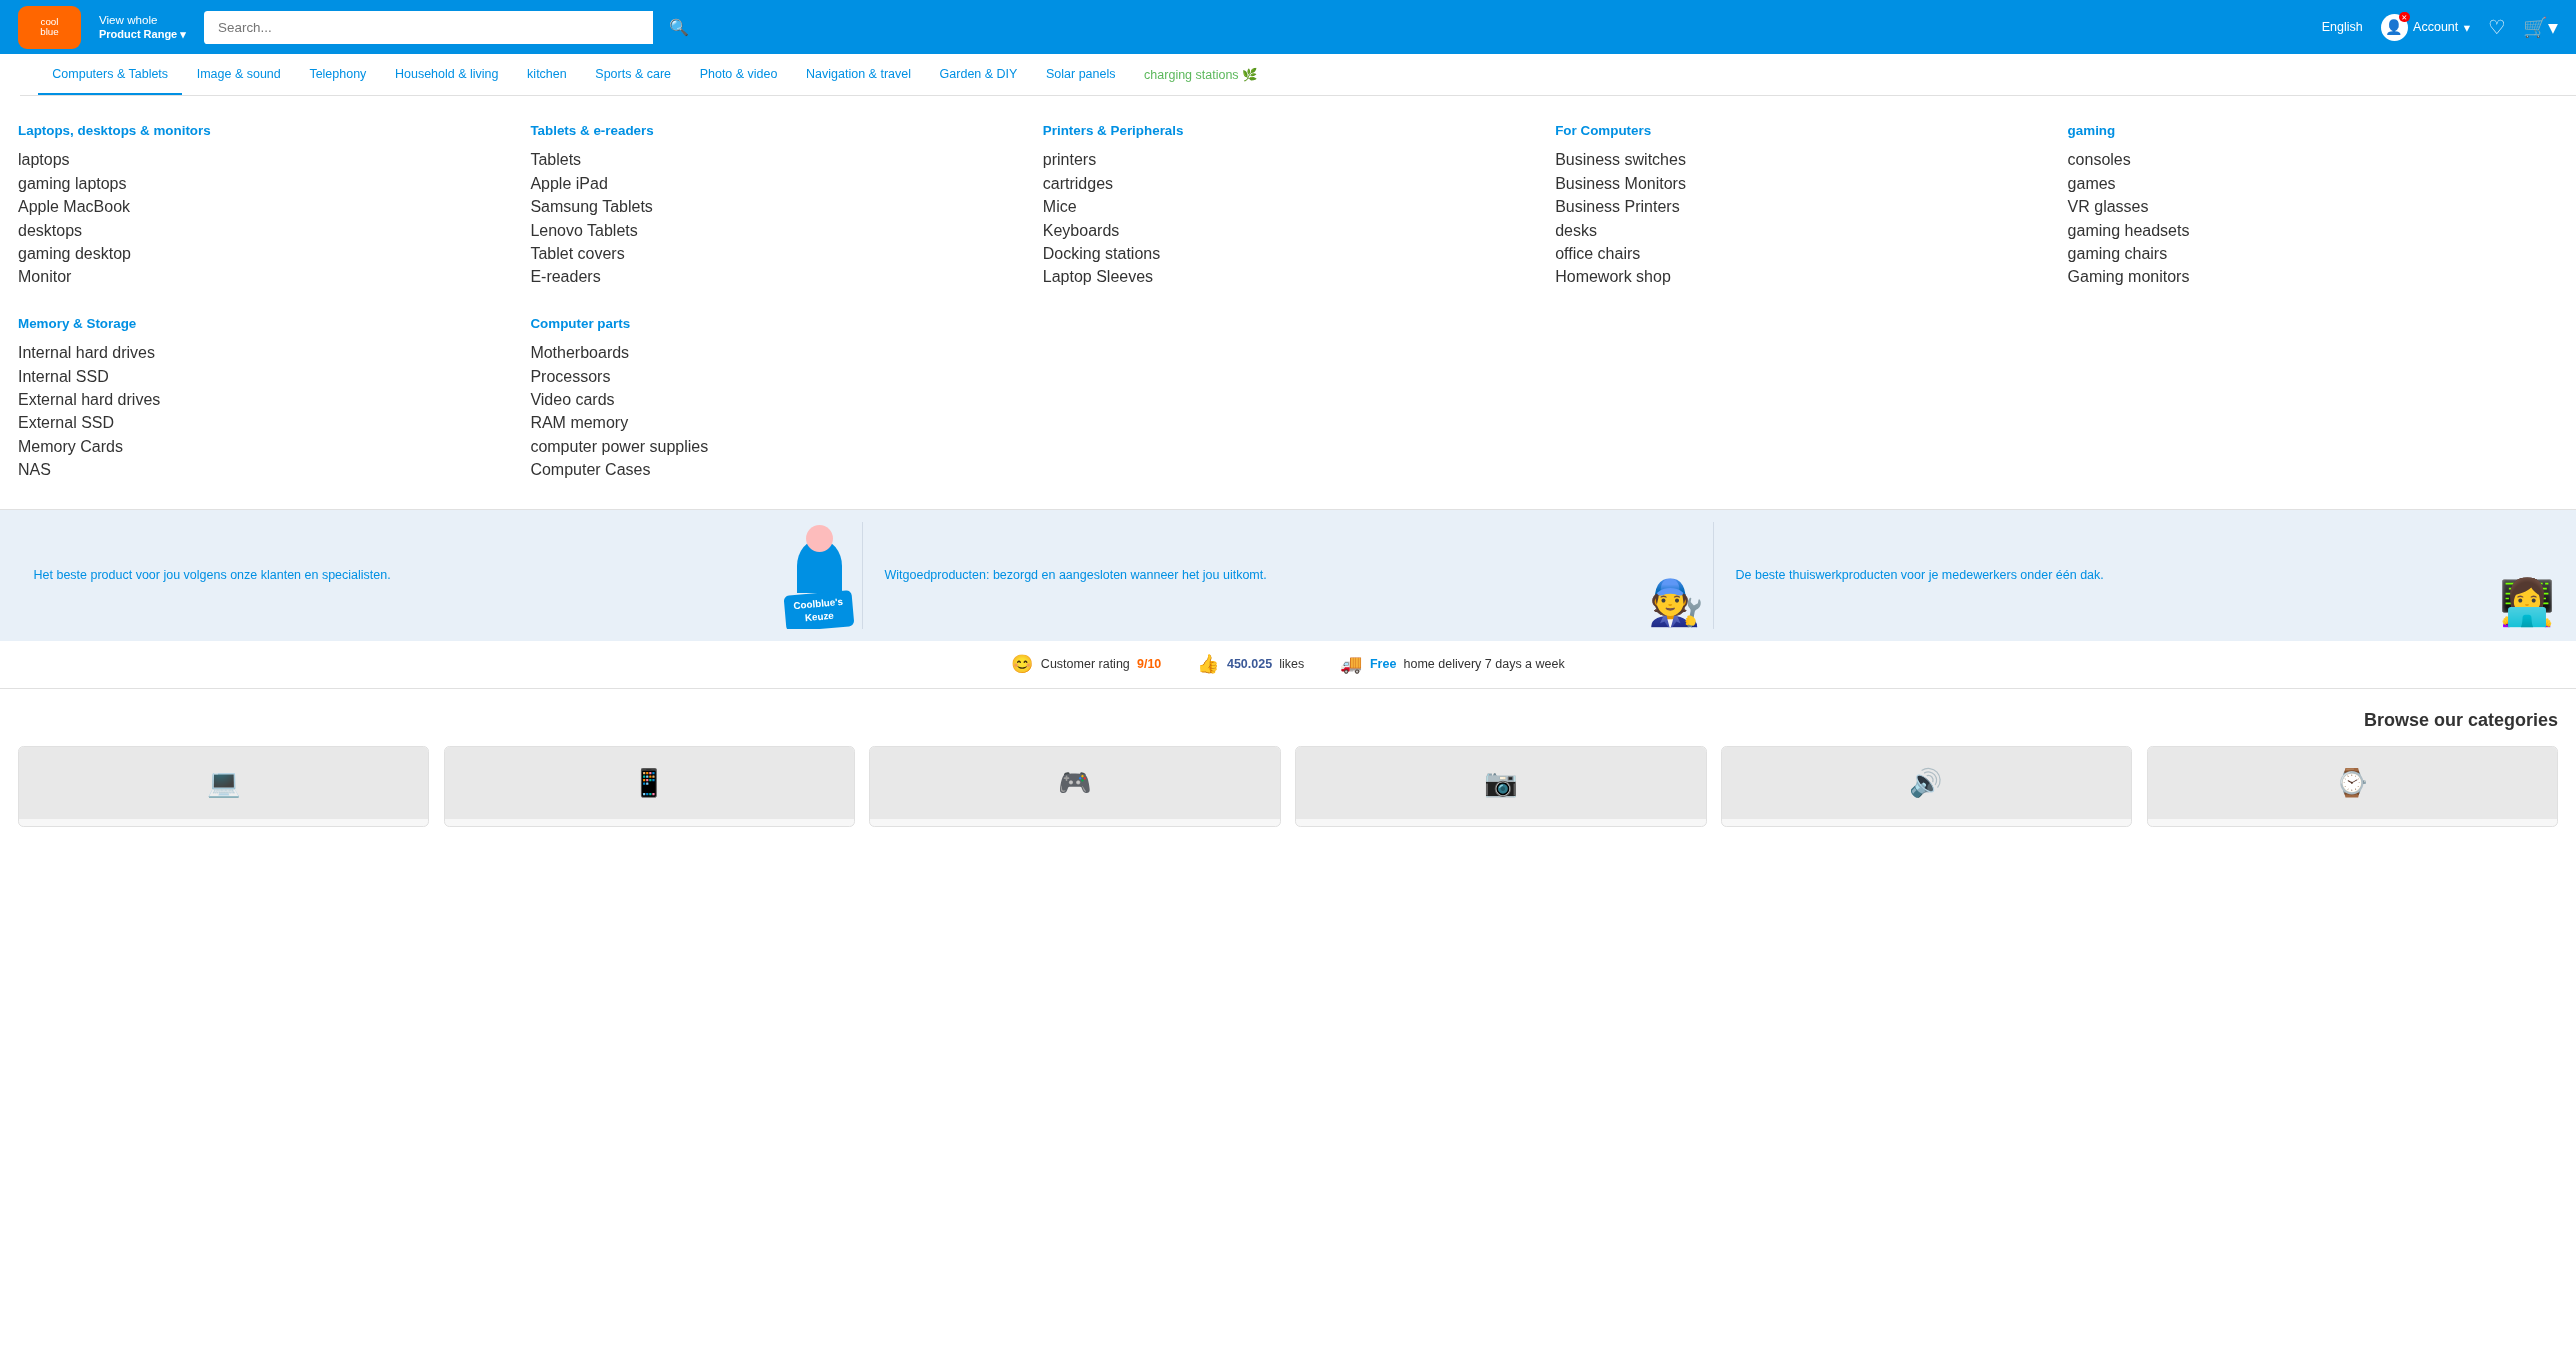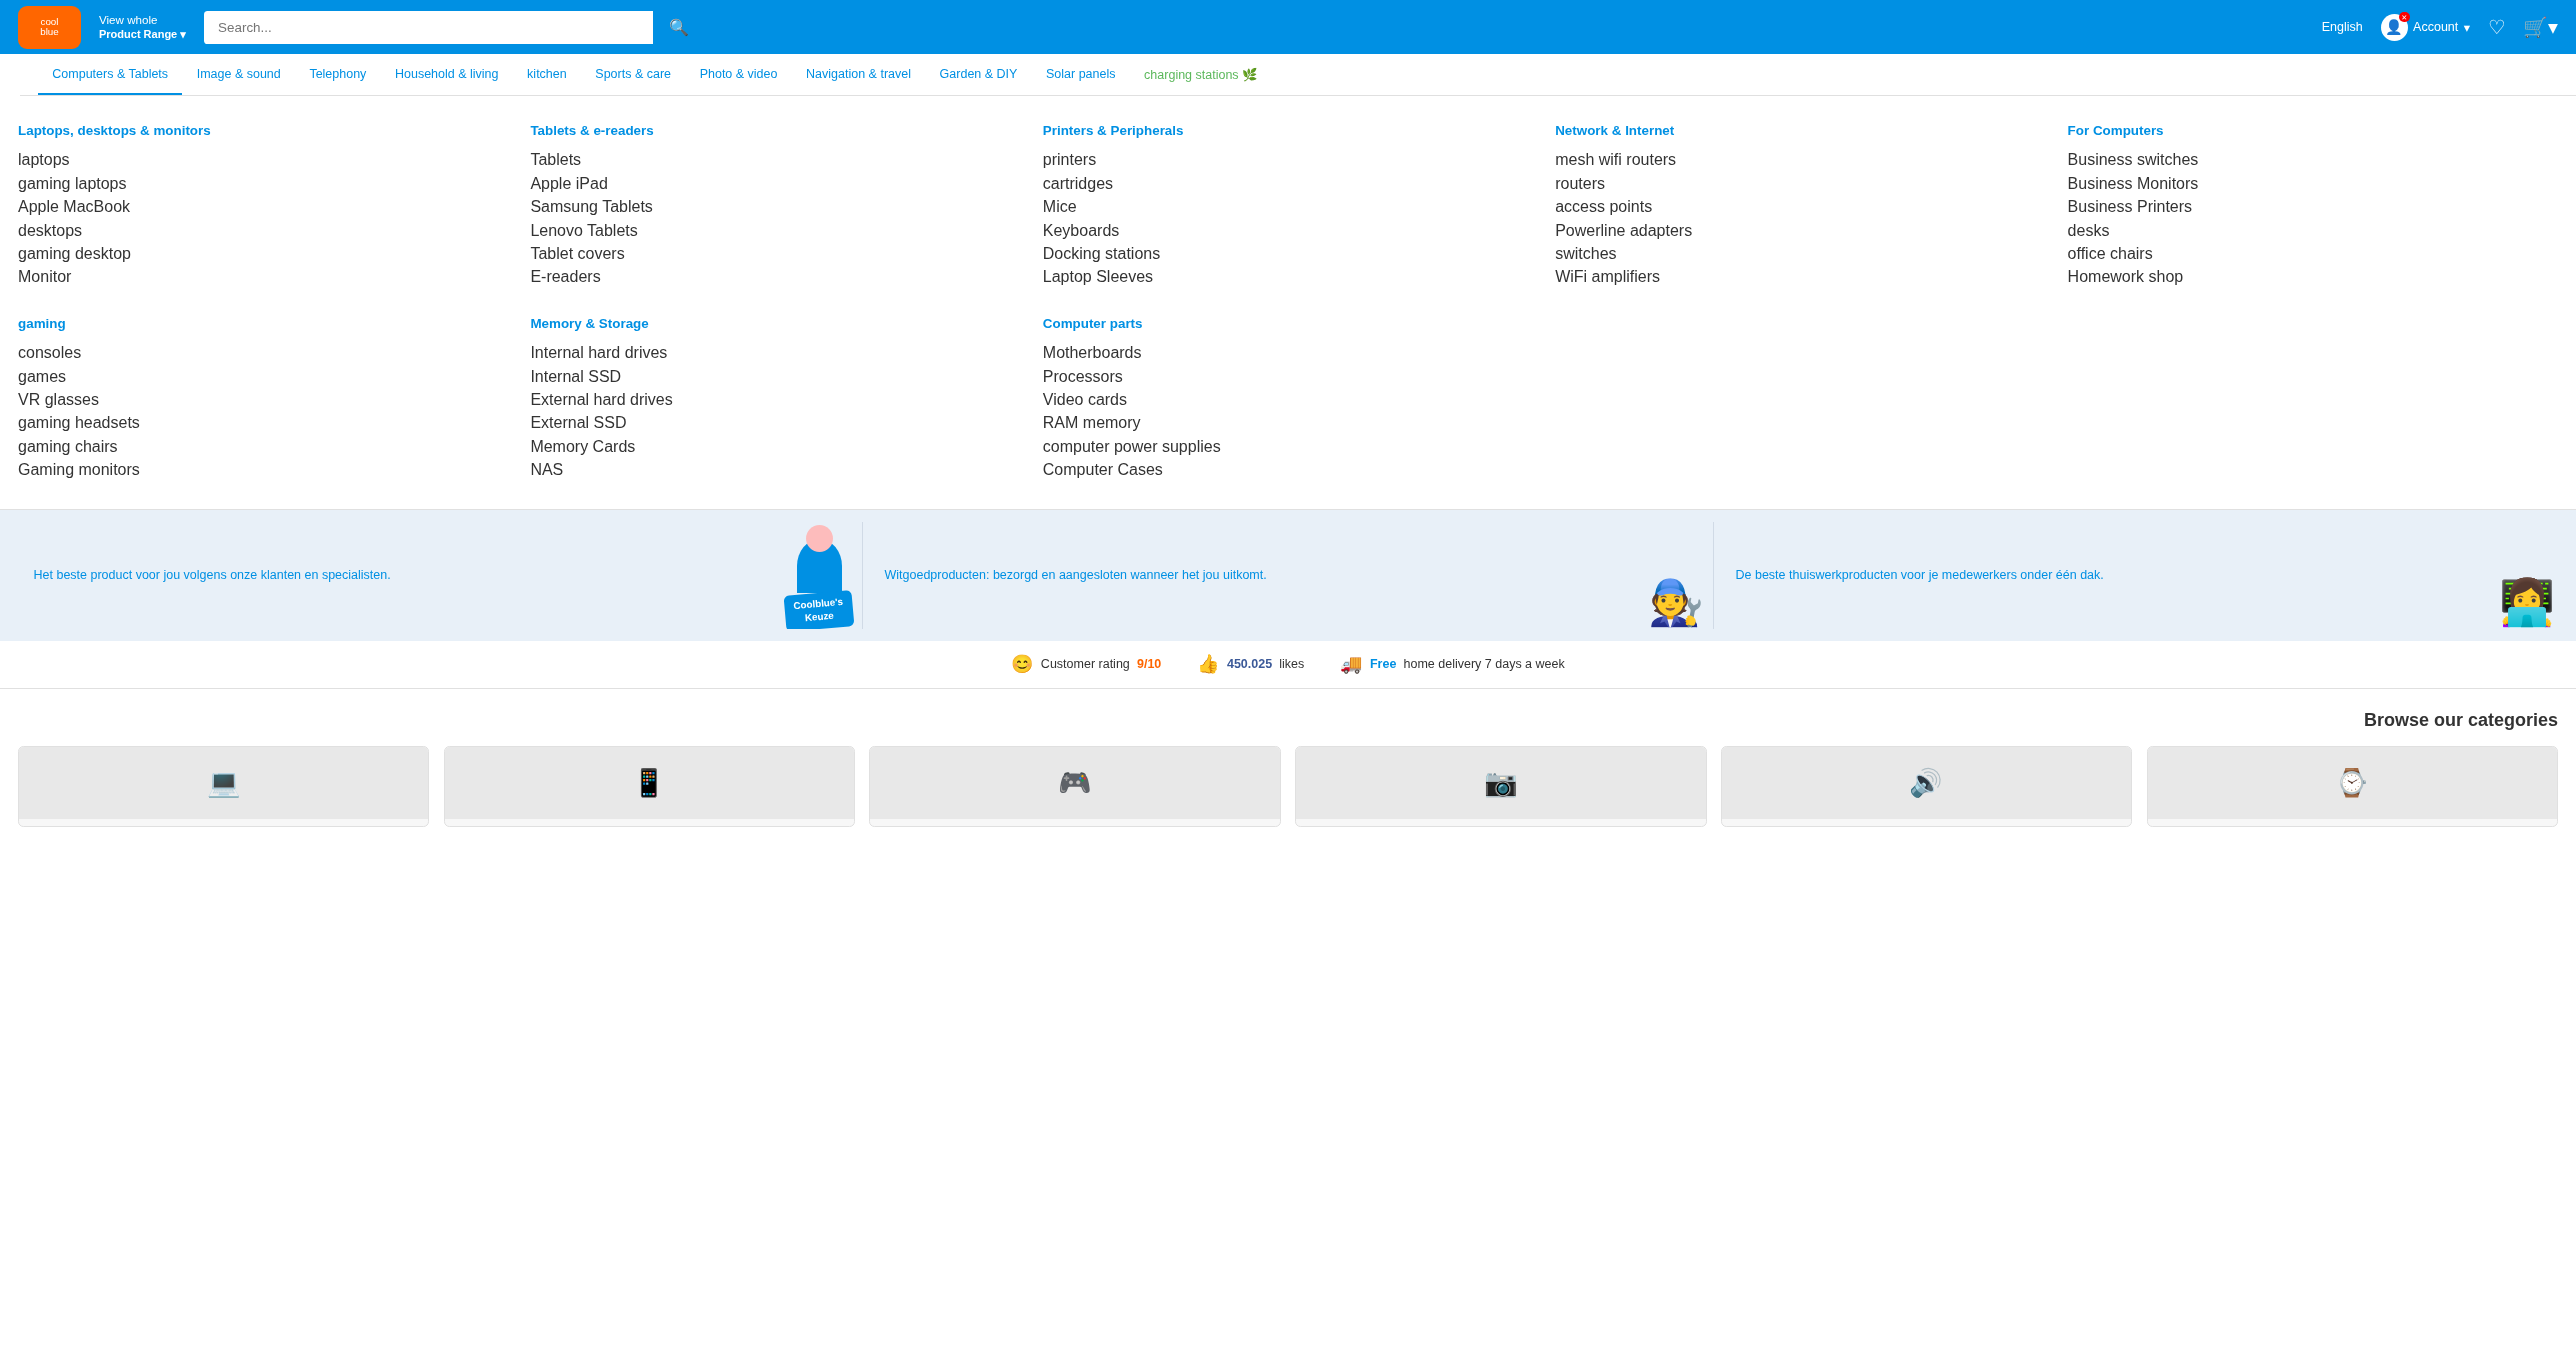--- a/index.html
+++ b/index.html
@@ -345,31 +345,20 @@
     </div>
     <div class="menu-category">
       <h3>Printers &amp; Peripherals</h3>
       <ul>
         <li>printers</li>
         <li>cartridges</li>
         <li>Mice</li>
         <li>Keyboards</li>
         <li>Docking stations</li>
         <li>Laptop Sleeves</li>
-      </ul>
-    </div>
-    <div class="menu-category">
-      <h3>Network &amp; Internet</h3>
-      <ul>
-        <li>mesh wifi routers</li>
-        <li>routers</li>
-        <li>access points</li>
-        <li>Powerline adapters</li>
-        <li>switches</li>
-        <li>WiFi amplifiers</li>
       </ul>
     </div>
     <div class="menu-category">
       <h3>For Computers</h3>
       <ul>
         <li>Business switches</li>
         <li>Business Monitors</li>
         <li>Business Printers</li>
         <li>desks</li>
         <li>office chairs</li>

